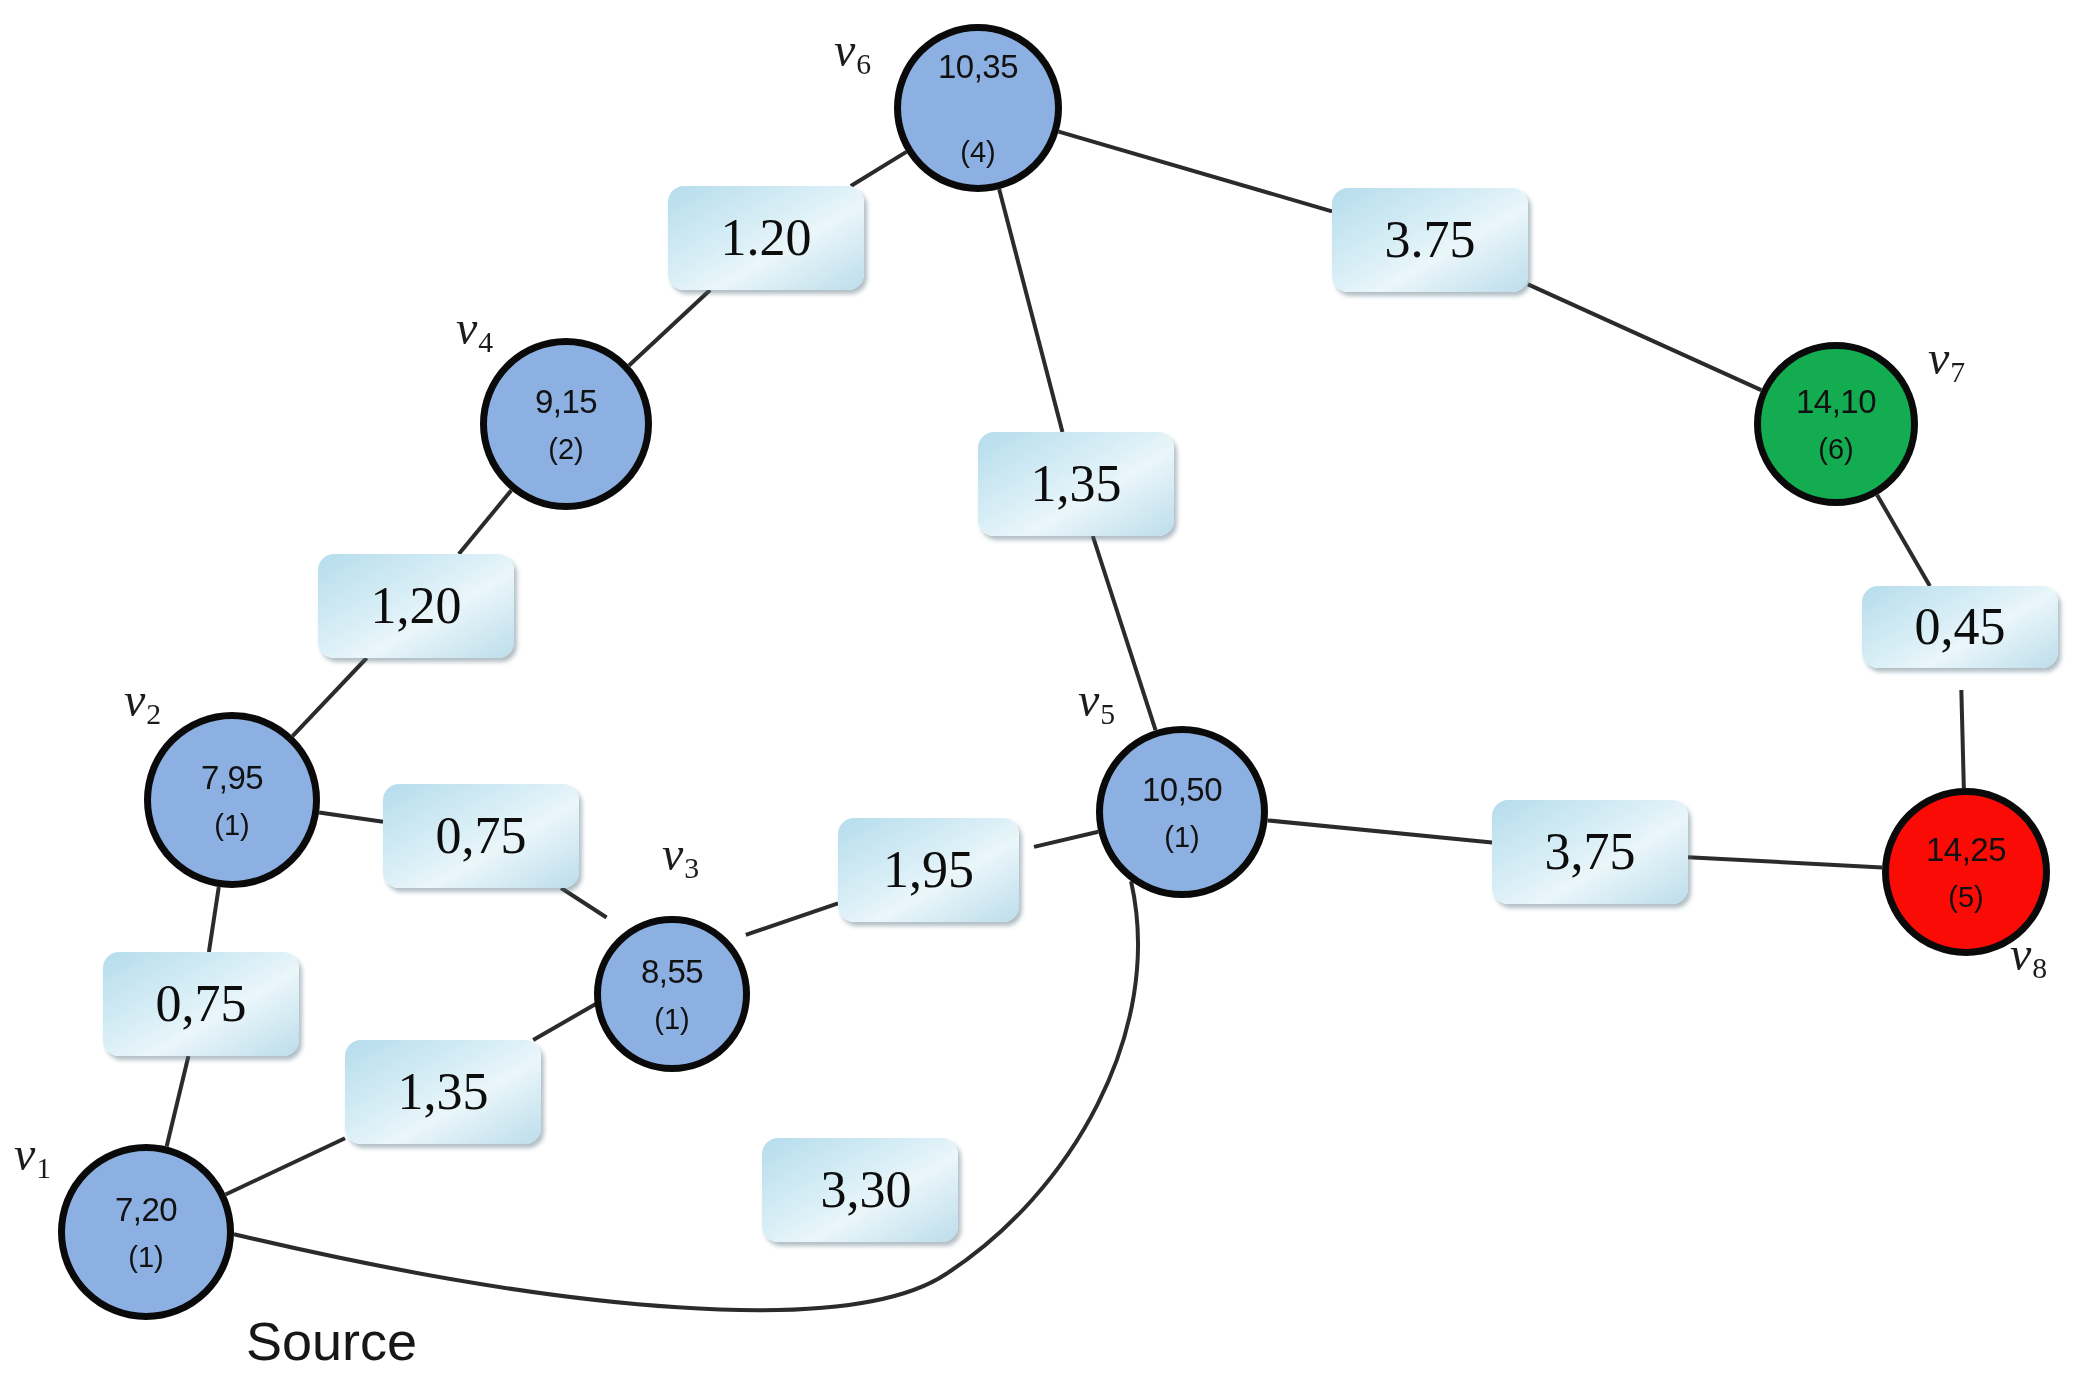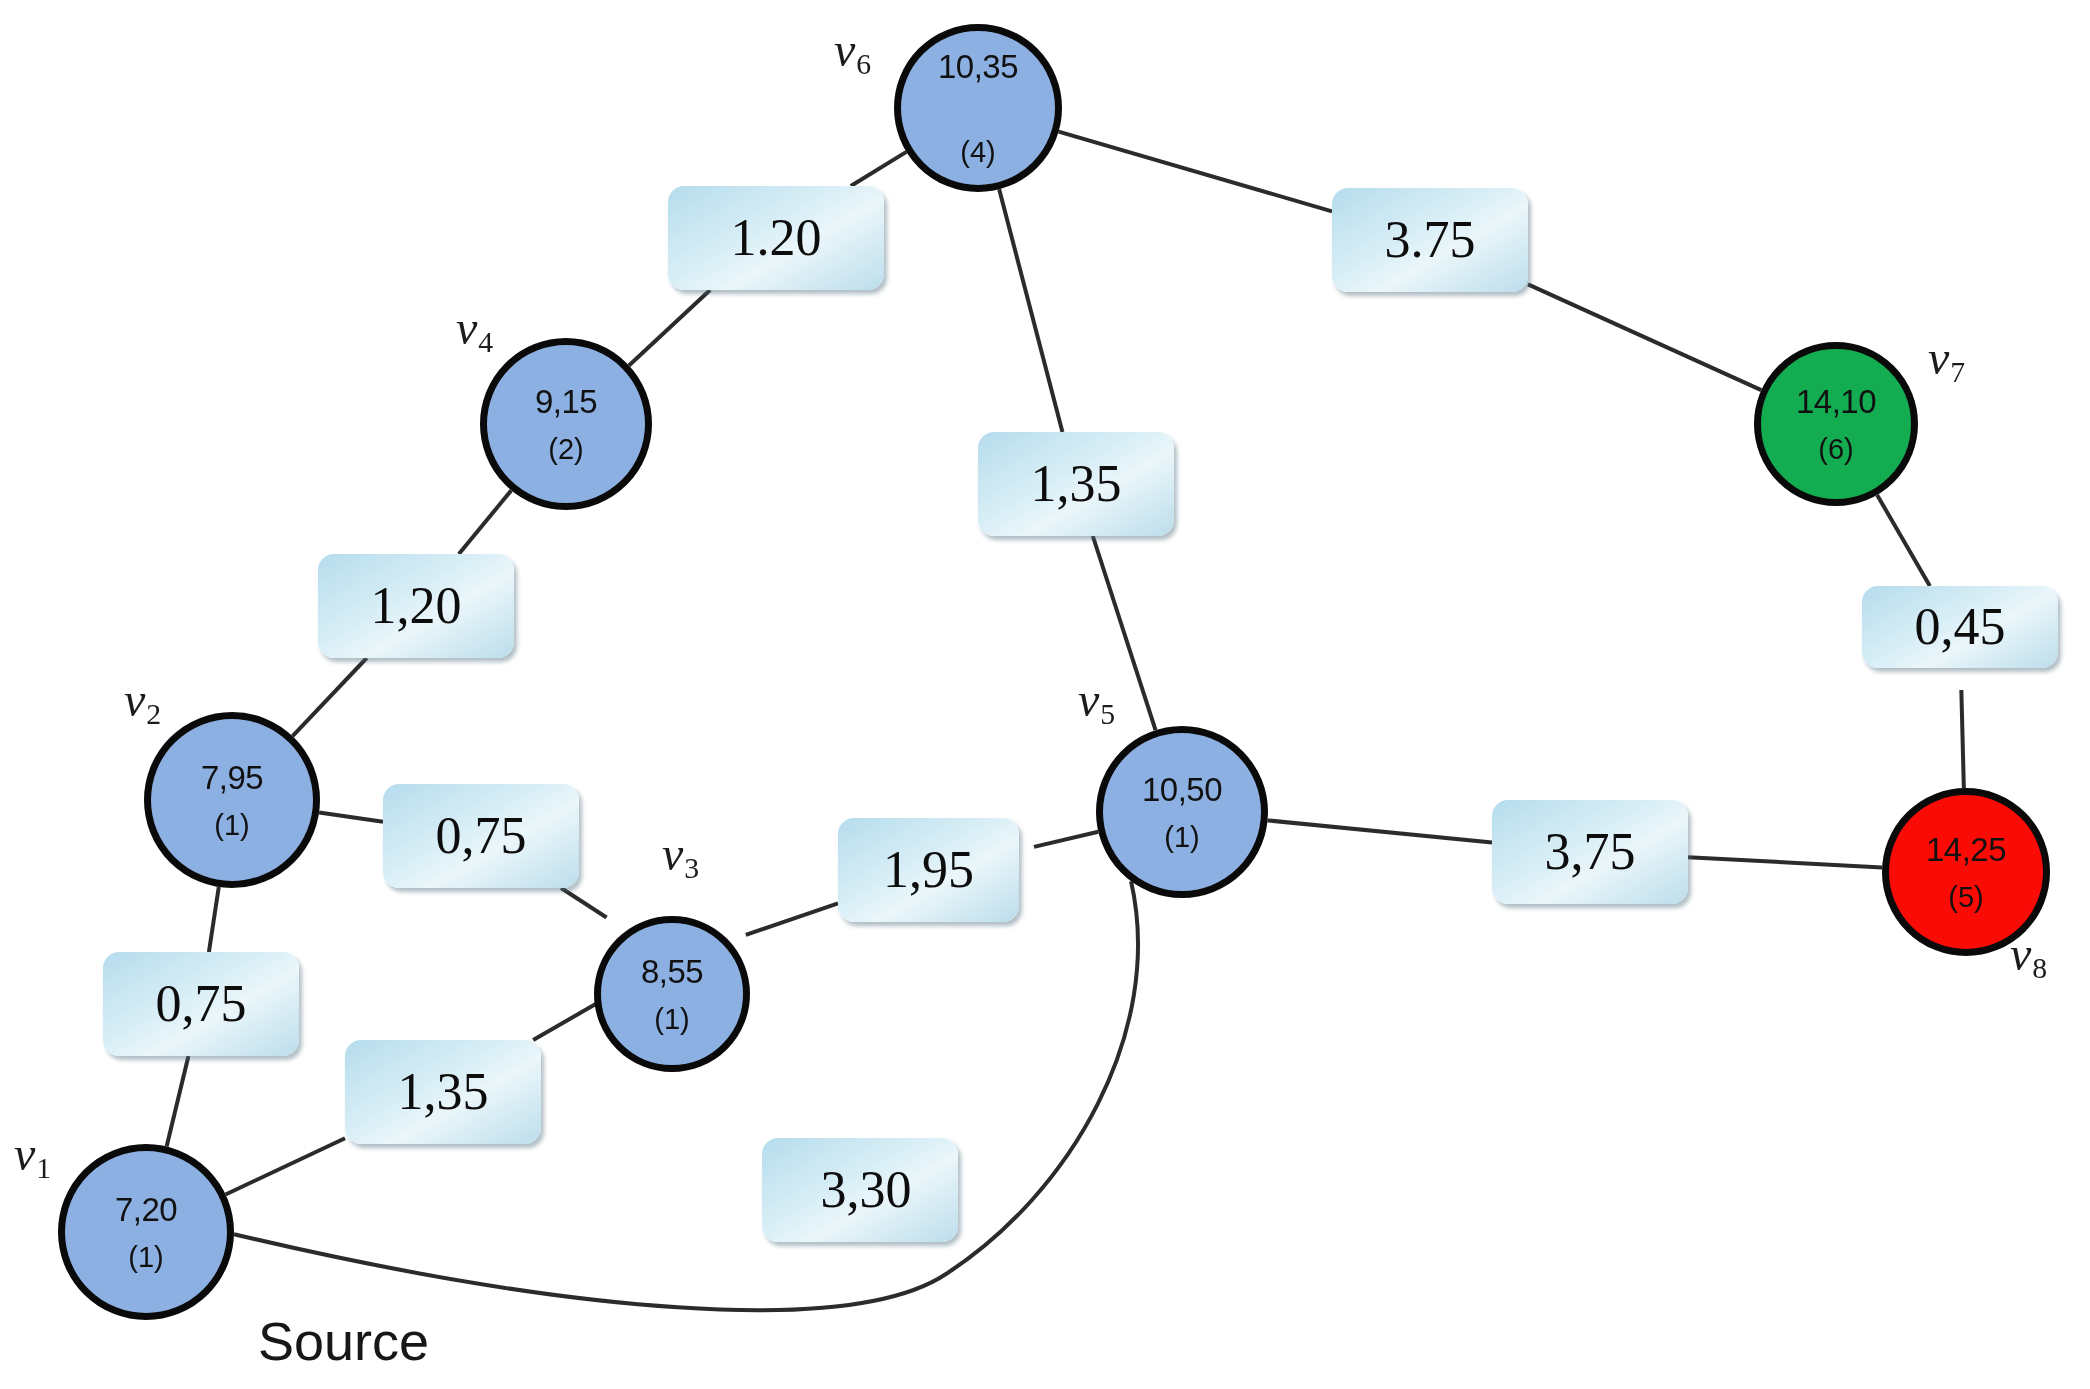--- a/index.html
+++ b/index.html
@@ -195,34 +195,34 @@
       </div>
       <div class="wbox" style="left: 762px; top: 1138px; width: 196px; height: 104px; padding-left: 12px;">
         <span>3,30</span>
       </div>
       <div class="wbox" style="left: 318px; top: 554px; width: 196px; height: 104px;">
         <span>1,20</span>
       </div>
       <div class="wbox" style="left: 383px; top: 784px; width: 196px; height: 104px;">
         <span>0,75</span>
       </div>
-      <div class="wbox" style="left: 668px; top: 186px; width: 216px; height: 104px;">
+      <div class="wbox" style="left: 668px; top: 186px; width: 196px; height: 104px;">
         <span>1.20</span>
       </div>
       <div class="wbox" style="left: 1332px; top: 188px; width: 196px; height: 104px;">
         <span>3.75</span>
       </div>
       <div class="wbox" style="left: 978px; top: 432px; width: 196px; height: 104px;">
         <span>1,35</span>
       </div>
       <div class="wbox" style="left: 838px; top: 818px; width: 181px; height: 104px;">
         <span>1,95</span>
       </div>
       <div class="wbox" style="left: 1492px; top: 800px; width: 196px; height: 104px;">
         <span>3,75</span>
       </div>
       <div class="wbox" style="left: 1862px; top: 586px; width: 196px; height: 82px;">
         <span>0,45</span>
       </div>
     </div>
 
-  <div class="source-label" id="source-label" style="left: 258px; top: 1310px;">Source</div>
+  <div class="source-label" id="source-label" style="left: 246px; top: 1310px;">Source</div>
 </div>
 
 </body></html>

